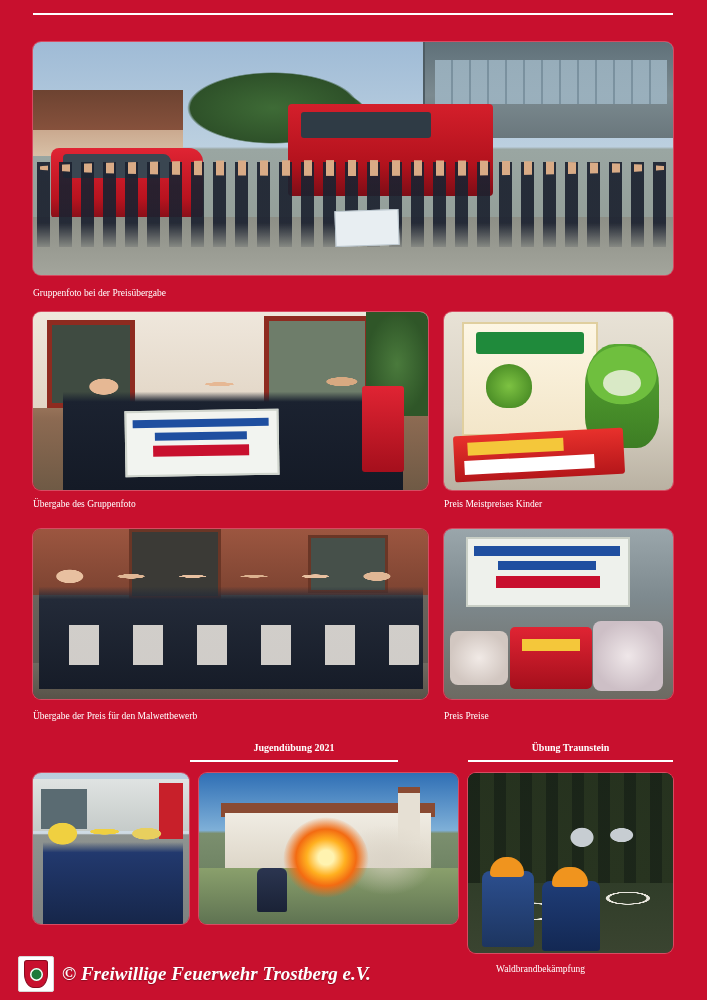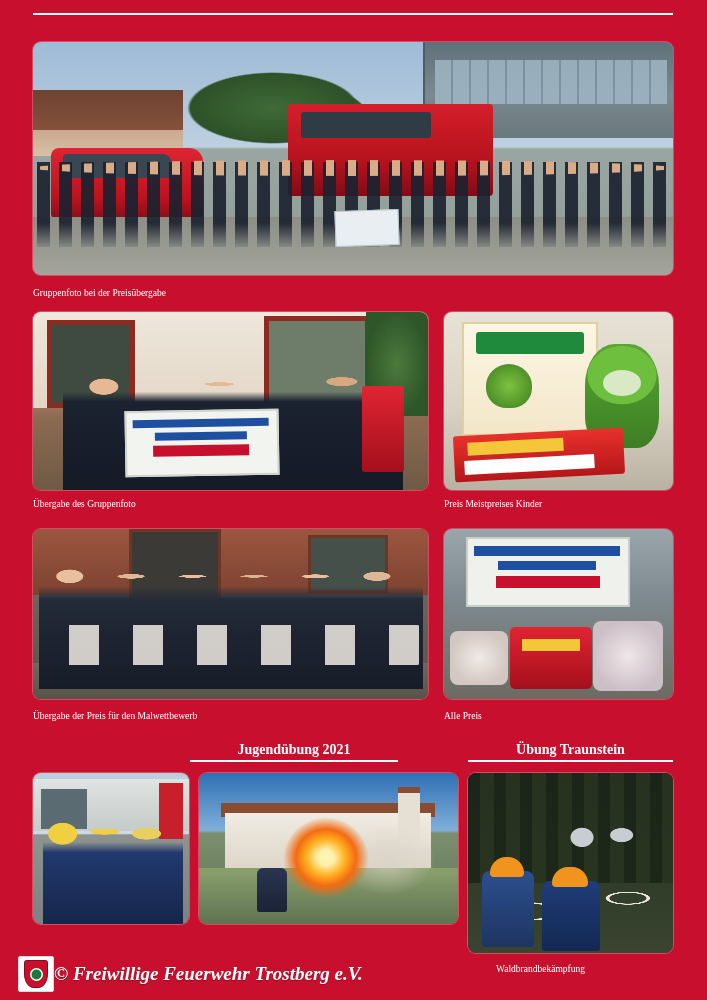--- a/index.html
+++ b/index.html
@@ -61,38 +61,38 @@
     position: absolute;
     color: #ffffff;
     font-size: 9.5px;
     font-family: "Liberation Serif", serif;
     line-height: 12px;
     white-space: nowrap;
   }
   .section-title {
     position: absolute;
     color: #ffffff;
-    font-size: 14px;
+    font-size: 10px;
     font-weight: bold;
     font-family: "Liberation Serif", serif;
     text-align: center;
   }
   .section-rule {
     position: absolute;
     height: 1.5px;
     background: #ffffff;
   }
   
   .footer {
     position: absolute;
     left: 18px;
     bottom: 8px;
     display: flex;
     align-items: center;
-    gap: 0;
+    gap: 8px;
   }
   .footer-logo {
     width: 34px;
     height: 34px;
     background: #ffffff;
     border: 1px solid #d8d8d8;
     border-radius: 2px;
     position: relative;
     display: flex;
     align-items: center;
@@ -519,21 +519,21 @@
       <div class="p1"></div>
       <div class="p2"></div>
       <div class="p3"></div>
     </div>
     <div class="parcel"></div>
     <div class="bag">
       <div class="lbl"></div>
     </div>
     <div class="basket"></div>
   </div>
-  <div class="caption" id="cap-alle">Alle Preis</div>
+  <div class="caption" id="cap-alle">Preis Preise</div>
 
   <div class="section-title" id="title-jugenduebung">Jugendübung 2021</div>
   <div class="section-rule" id="rule-jugenduebung"></div>
 
   <div class="section-title" id="title-waldbrand">Übung Traunstein</div>
   <div class="section-rule" id="rule-waldbrand"></div>
 
   <div class="photo" id="photo-jugend1">
     <div class="hall"></div>
     <div class="door3"></div>

